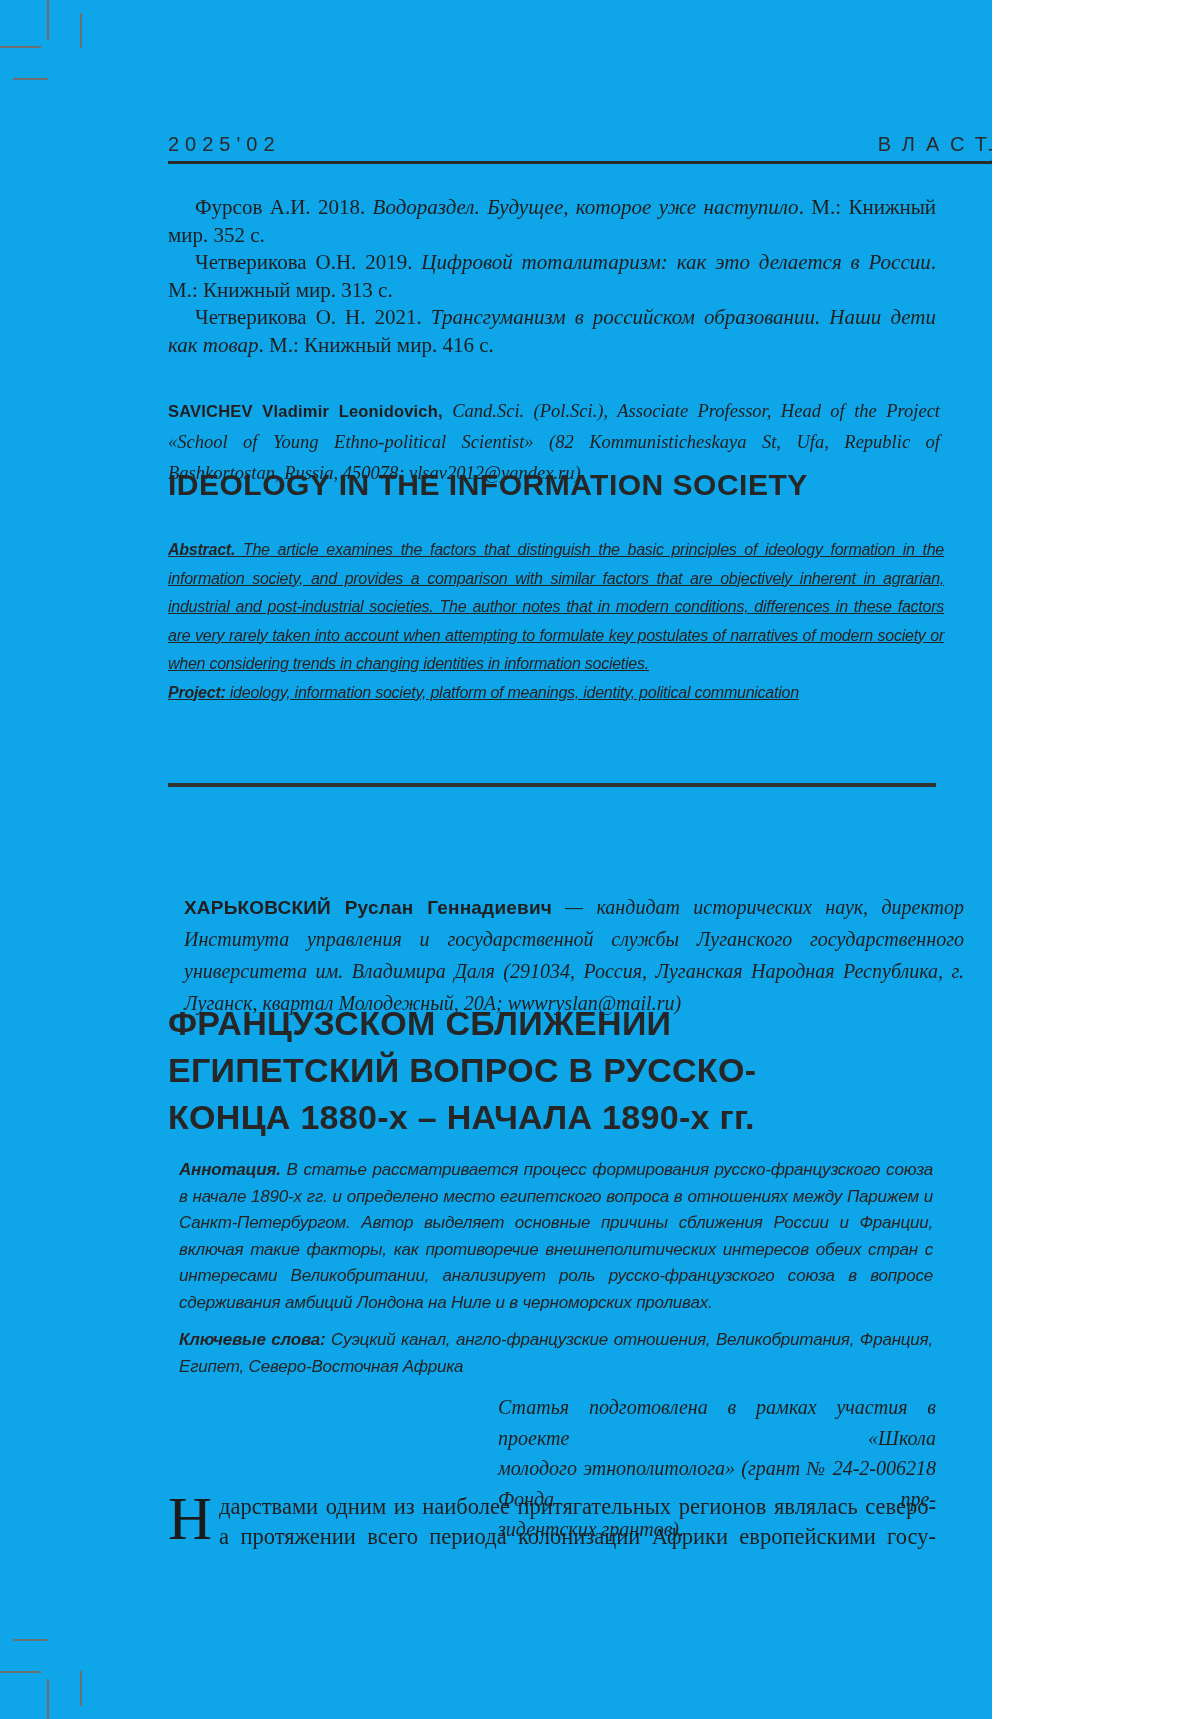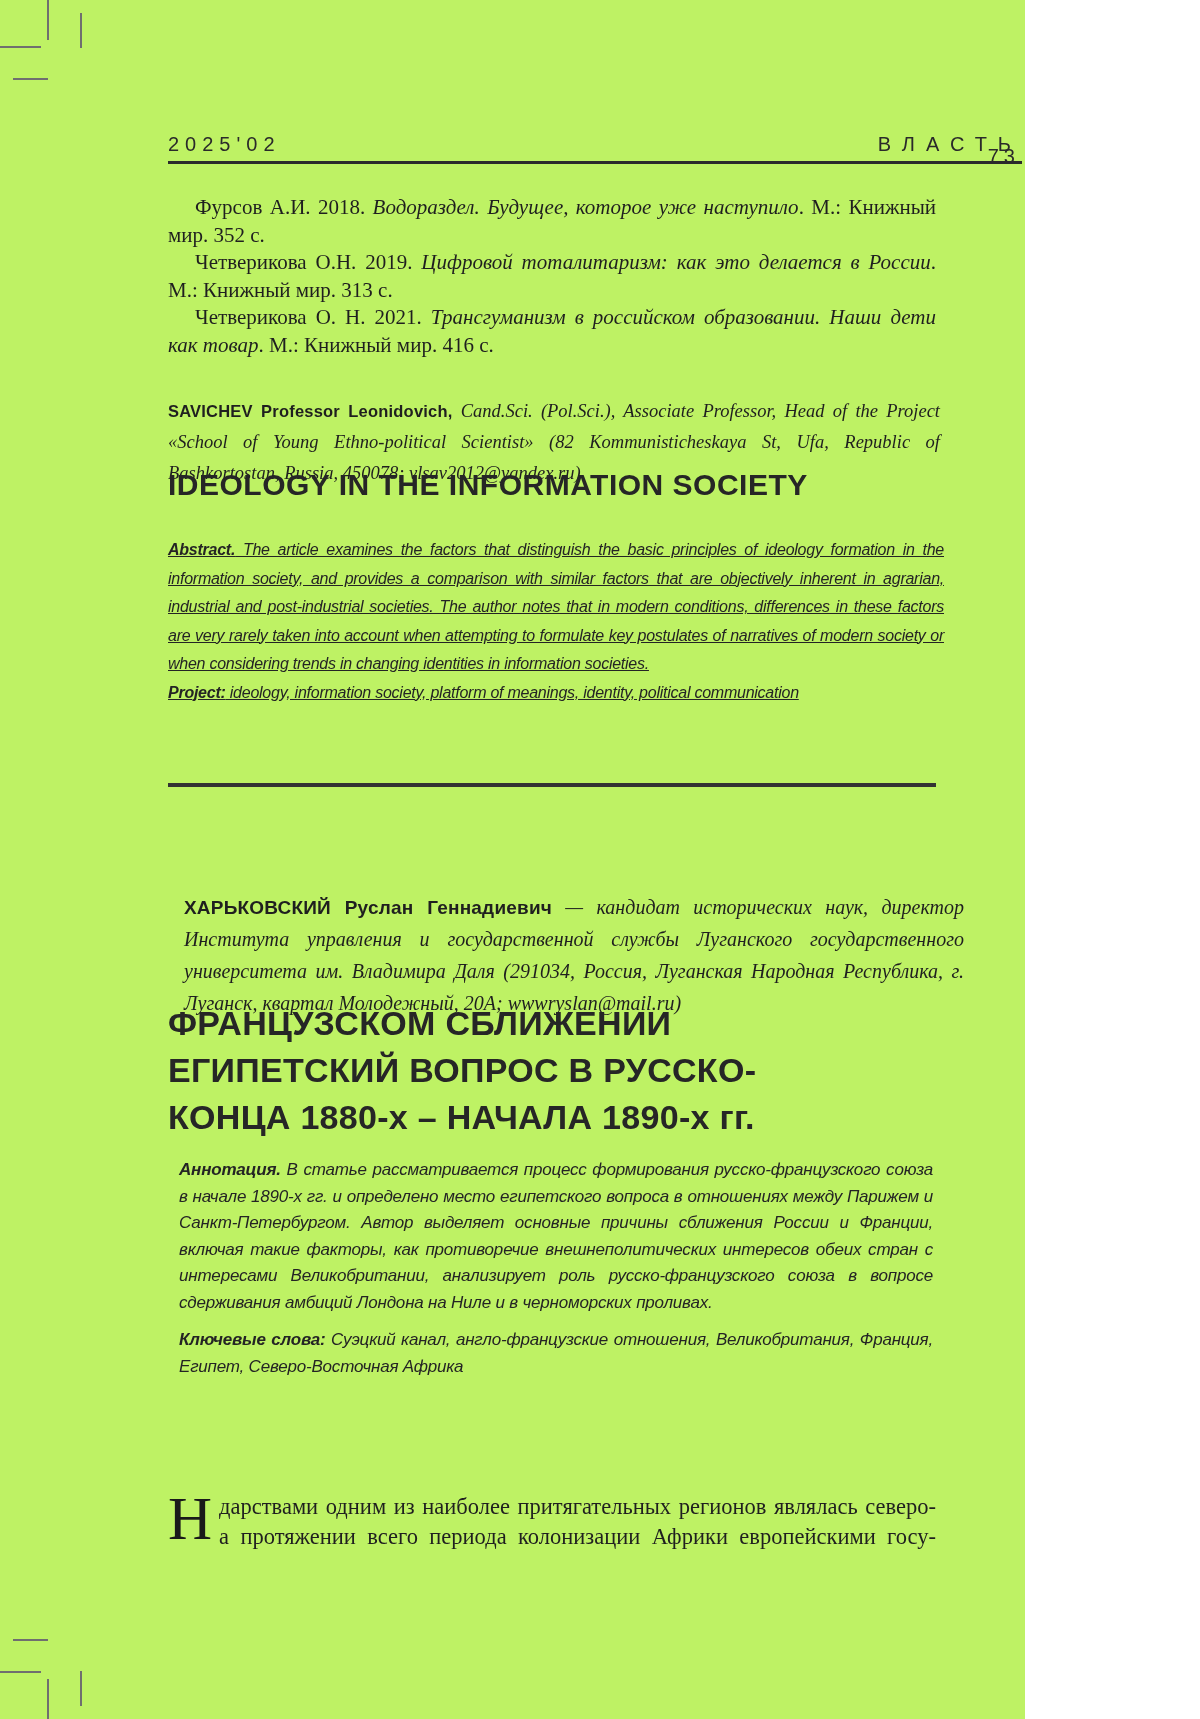--- a/index.html
+++ b/index.html
@@ -1,20 +1,19 @@
 <!DOCTYPE html>
 <html><head>
 <meta charset="utf-8">
 <style>
   html,body{margin:0;padding:0;background:#fff;}
   .page{
-    position:relative;width:992px;height:1719px;background:#bef264;
+    position:relative;width:992px;height:1719px;background:#0ea5e9;
     font-family:"Liberation Serif","DejaVu Serif",serif;color:#1f1f1f;
     overflow:hidden;
-    padding-left:33px;
   }
   
   .cm{position:absolute;background:#6f6f6f;}
 
   
   .pagehead{position:absolute;left:168px;top:133px;width:854px;height:28px;
     font-family:"Liberation Sans","DejaVu Sans",sans-serif;font-size:20px;color:#2a2a2a;}
   .issue{position:absolute;left:0;top:0;letter-spacing:6px;}
   .jname{position:absolute;left:0;top:0;width:100%;text-align:right;letter-spacing:11px;}
   .pnum{position:absolute;right:2px;top:12px;letter-spacing:5px;}
@@ -111,21 +110,21 @@
   </div>
   <div class="headrule"></div>
 
   <section class="refs">
     <p><span>Фурсов А.И. 2018. </span><i>Водораздел. Будущее, которое уже наступило</i><span>. М.: Книжный мир. 352 с.</span></p>
     <p><span>Четверикова О.Н. 2019. </span><i>Цифровой тоталитаризм: как это делается в России</i><span>. М.: Книжный мир. 313 с.</span></p>
     <p><span>Четверикова О. Н. 2021. </span><i>Трансгуманизм в российском образовании. Наши дети как товар</i><span>. М.: Книжный мир. 416 с.</span></p>
   </section>
 
   <p class="author-en">
-    <b class="aname">SAVICHEV Professor Leonidovich,</b><i> Cand.Sci. (Pol.Sci.), Associate Professor, Head of the Project «School of Young Ethno-political Scientist» (82 Kommunisticheskaya St, Ufa, Republic of Bashkortostan, Russia, 450078; vlsav2012@yandex.ru)</i>
+    <b class="aname">SAVICHEV Vladimir Leonidovich,</b><i> Cand.Sci. (Pol.Sci.), Associate Professor, Head of the Project «School of Young Ethno-political Scientist» (82 Kommunisticheskaya St, Ufa, Republic of Bashkortostan, Russia, 450078; vlsav2012@yandex.ru)</i>
   </p>
 
   <h1 class="title-en">IDEOLOGY IN THE INFORMATION SOCIETY</h1>
 
   <div class="abstract-en">
     <p><b>Abstract.</b><span> The article examines the factors that distinguish the basic principles of ideology formation in the information society, and provides a comparison with similar factors that are objectively inherent in agrarian, industrial and post-industrial societies. The author notes that in modern conditions, differences in these factors are very rarely taken into account when attempting to formulate key postulates of narratives of modern society or when considering trends in changing identities in information societies.</span></p>
     <p><b>Project:</b><span> ideology, information society, platform of meanings, identity, political communication</span></p>
   </div>
 
   <div class="divider"></div>
@@ -138,20 +137,25 @@
     <span>ФРАНЦУЗСКОМ СБЛИЖЕНИИ</span>
     <span>ЕГИПЕТСКИЙ ВОПРОС В РУССКО-</span>
     <span>КОНЦА 1880-х – НАЧАЛА 1890-х гг.</span>
   </h1>
 
   <div class="abstract-ru">
     <p><b>Аннотация.</b><span> В статье рассматривается процесс формирования русско-французского союза в начале 1890-х гг. и определено место египетского вопроса в отношениях между Парижем и Санкт-Петербургом. Автор выделяет основные причины сближения России и Франции, включая такие факторы, как противоречие внешнеполитических интересов обеих стран с интересами Великобритании, анализирует роль русско-французского союза в вопросе сдерживания амбиций Лондона на Ниле и в черноморских проливах.</span></p>
     <p><b>Ключевые слова:</b><span> Суэцкий канал, англо-французские отношения, Великобритания, Франция, Египет, Северо-Восточная Африка</span></p>
   </div>
 
+  <div class="grant">
+    <span class="gl just">Статья подготовлена в рамках участия в проекте «Школа</span>
+    <span class="gl just">молодого этнополитолога» (грант № 24-2-006218 Фонда пре-</span>
+    <span class="gl">зидентских грантов).</span>
+  </div>
 
   <div class="bodytext">
     <span class="dropcap">Н</span>
     <span class="bl just">дарствами одним из наиболее притягательных регионов являлась северо-</span>
     <span class="bl just">а протяжении всего периода колонизации Африки европейскими госу-</span>
   </div>
 
 </div>
 
 </body></html>

